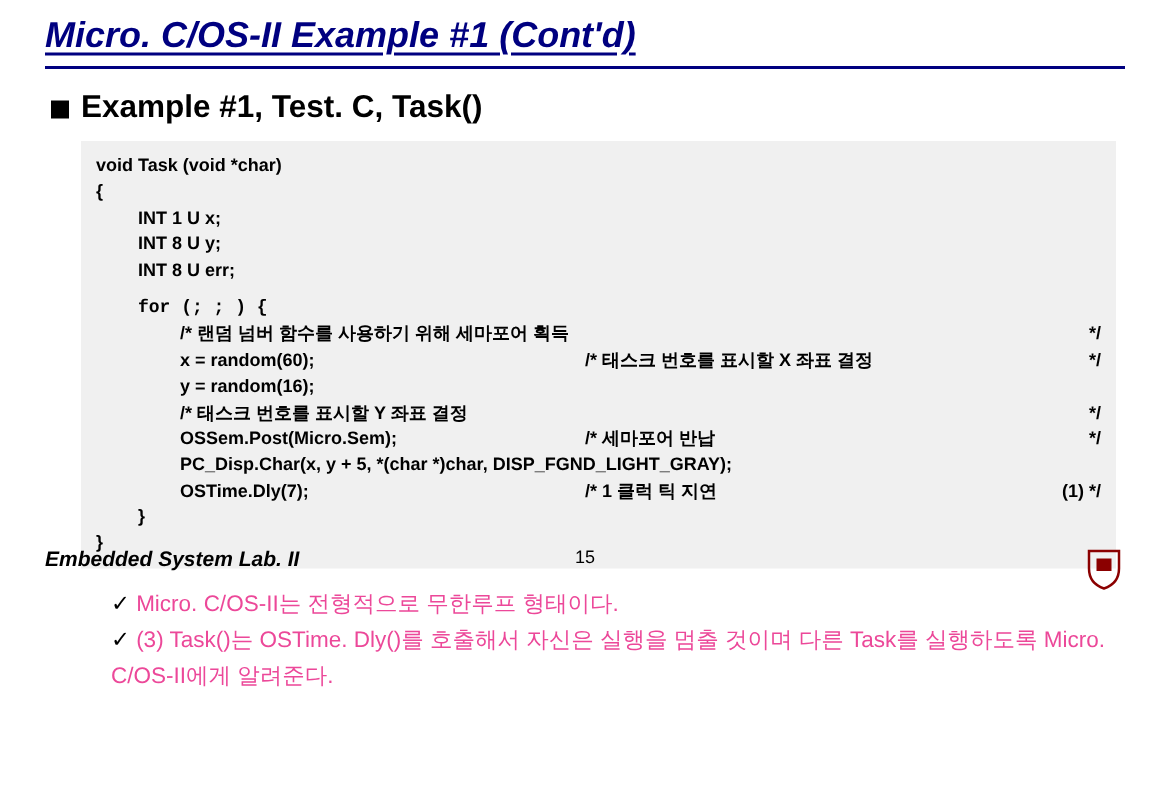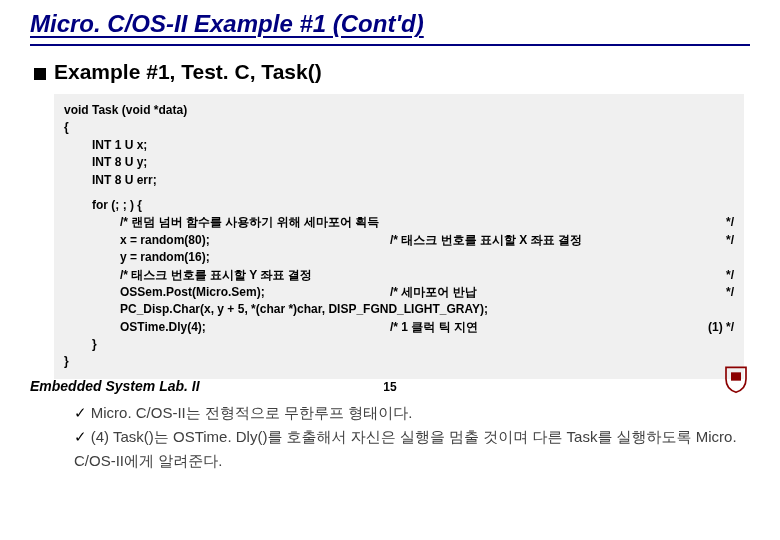--- a/index.html
+++ b/index.html
@@ -68,48 +68,48 @@
     display: inline-block;
   }
   .codebox .right {
     flex: 1 1 auto;
     text-align: right;
     display: flex;
     justify-content: space-between;
   }
   .bullets {
     margin-left: 44px;
-    margin-top: 22px;
+    margin-top: 12px;
     font-size: 15px;
-    color: #404040;
+    color: #ec4899;
     line-height: 1.6;
   }
   .bullets .item::before {
     content: "✓ ";
     color: #000;
   }
   .footer {
     position: absolute;
     bottom: 10px;
     left: 30px;
     right: 30px;
     font-style: italic;
     font-weight: bold;
     font-size: 14px;
     color: #000;
     display: flex;
-    align-items: flex-end;
+    align-items: flex-start;
     gap: 12px;
   }
   .footer .pagenum {
     position: absolute;
     left: 50%;
     transform: translateX(-50%);
     font-style: normal;
-    font-weight: bold;
+    font-weight: normal;
     font-size: 12px;
   }
   .footer .logo {
     margin-left: auto;
     width: 28px;
     height: 30px;
   }
   .footer .logo svg { width: 100%; height: 100%; }
 </style>
 </head>
@@ -117,47 +117,47 @@
 
 <div class="slide">
 
   <div class="title">Micro. C/OS-II Example #1 (Cont'd)</div>
   <hr class="hr">
 
   <div class="section-heading">Example #1, Test. C, Task()</div>
 
   <div class="codebox">
     <div class="row">
-        <span>void Task (void *data)</span>
+        <span>void Task (void *char)</span>
       </div>
     <div class="row">
         <span>{</span>
       </div>
     <div class="row" style="padding-left:28px;">
         <span>INT 1 U x;</span>
       </div>
     <div class="row" style="padding-left:28px;">
         <span>INT 8 U y;</span>
       </div>
     <div class="row" style="padding-left:28px;">
         <span>INT 8 U err;</span>
       </div>
     <div class="row" style="height:8px;"></div>
-    <div class="row" style="padding-left:28px;">
+    <div class="row" style="padding-left:28px;font-family:Liberation Mono, monospace;">
         <span>for (; ; ) {</span>
       </div>
 
     <div class="row" style="padding-left:56px;">
       <span class="right">
           <span>/* 랜덤 넘버 함수를 사용하기 위해 세마포어 획득</span>
           <span>*/</span>
         </span>
     </div>
     <div class="row" style="padding-left:56px;">
-      <span class="left" style="width:270px;">x = random(80);</span>
+      <span class="left" style="width:270px;">x = random(60);</span>
       <span class="right">
           <span>/* 태스크 번호를 표시할 X 좌표 결정</span>
           <span>*/</span>
         </span>
     </div>
     <div class="row" style="padding-left:56px;flex-direction:column;">
       <span class="left" style="width:270px;">y = random(16);</span>
       <span class="right">
           <span>/* 태스크 번호를 표시할 Y 좌표 결정</span>
           <span>*/</span>
@@ -167,37 +167,37 @@
       <span class="left" style="width:270px;">OSSem.Post(Micro.Sem);</span>
       <span class="right">
           <span>/* 세마포어 반납</span>
           <span>*/</span>
         </span>
     </div>
     <div class="row" style="padding-left:56px;">
         <span>PC_Disp.Char(x, y + 5, *(char *)char, DISP_FGND_LIGHT_GRAY);</span>
       </div>
     <div class="row" style="padding-left:56px;">
-      <span class="left" style="width:270px;">OSTime.Dly(4);</span>
+      <span class="left" style="width:270px;">OSTime.Dly(7);</span>
       <span class="right">
           <span>/* 1 클럭 틱 지연</span>
           <span>(1)   */</span>
         </span>
     </div>
     <div class="row" style="padding-left:28px;">
         <span>}</span>
       </div>
     <div class="row">
         <span>}</span>
       </div>
   </div>
 
   <div class="bullets">
     <div class="item"><span>Micro. C/OS-II는 전형적으로 무한루프 형태이다.</span></div>
-    <div class="item"><span>(4) Task()는 OSTime. Dly()를 호출해서 자신은 실행을 멈출 것이며 다른 Task를 실행하도록 Micro. C/OS-II에게 알려준다.</span></div>
+    <div class="item"><span>(3) Task()는 OSTime. Dly()를 호출해서 자신은 실행을 멈출 것이며 다른 Task를 실행하도록 Micro. C/OS-II에게 알려준다.</span></div>
   </div>
 
   <div class="footer">
     <span>Embedded System Lab. II</span>
     <span class="pagenum">15</span>
     <span class="logo">
       <svg viewBox="0 0 32 36">
         <path d="M4 4 h24 v14 q0 12 -12 16 q-12 -4 -12 -16 z" fill="none" stroke="#8b0000" stroke-width="2"></path>
         <rect x="10" y="10" width="12" height="10" fill="#8b0000"></rect>
       </svg>

